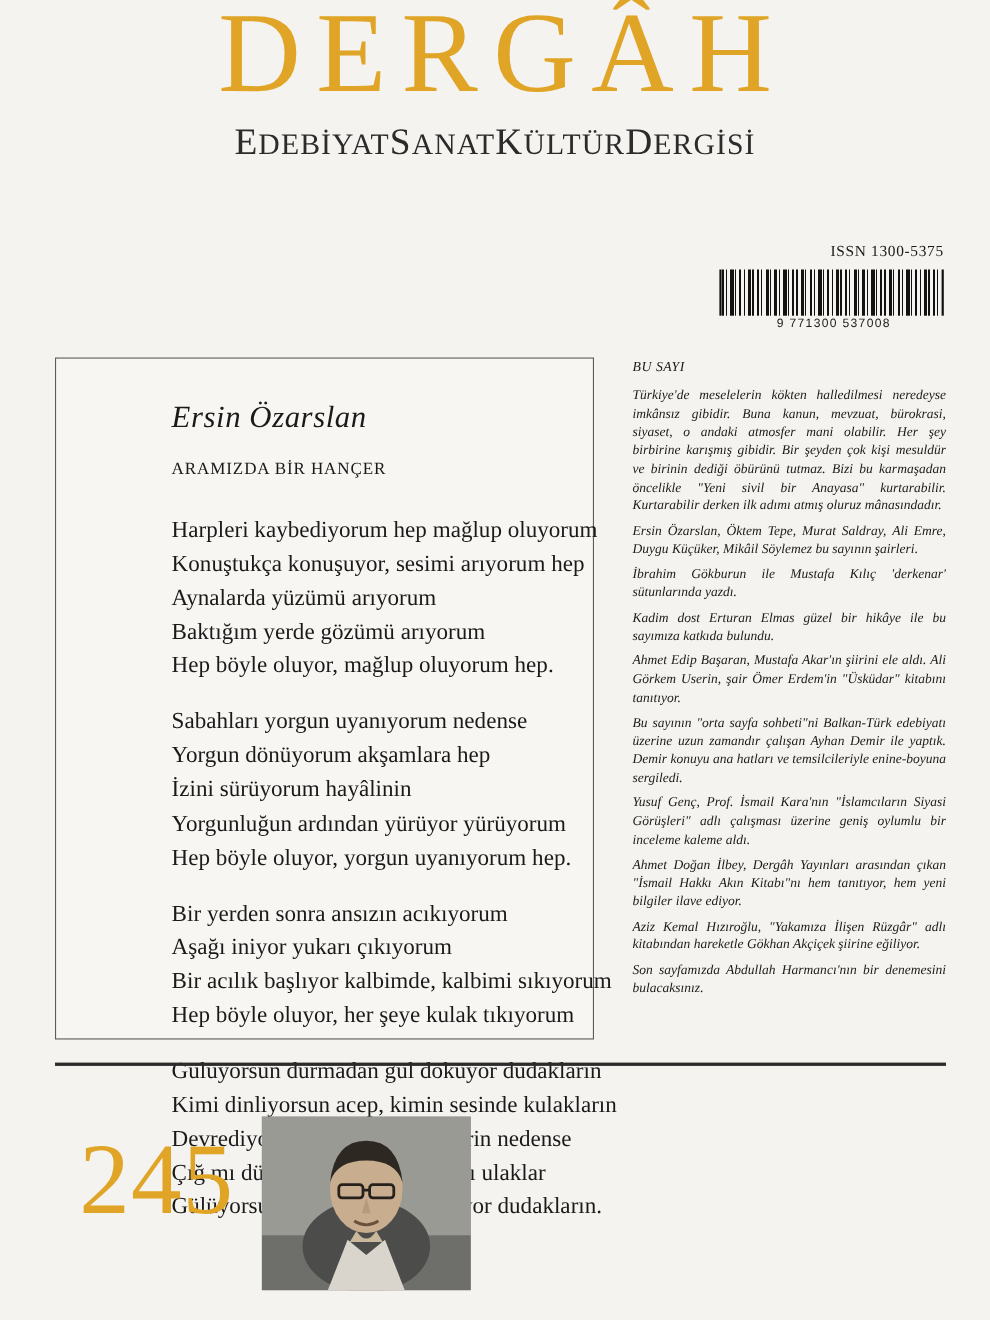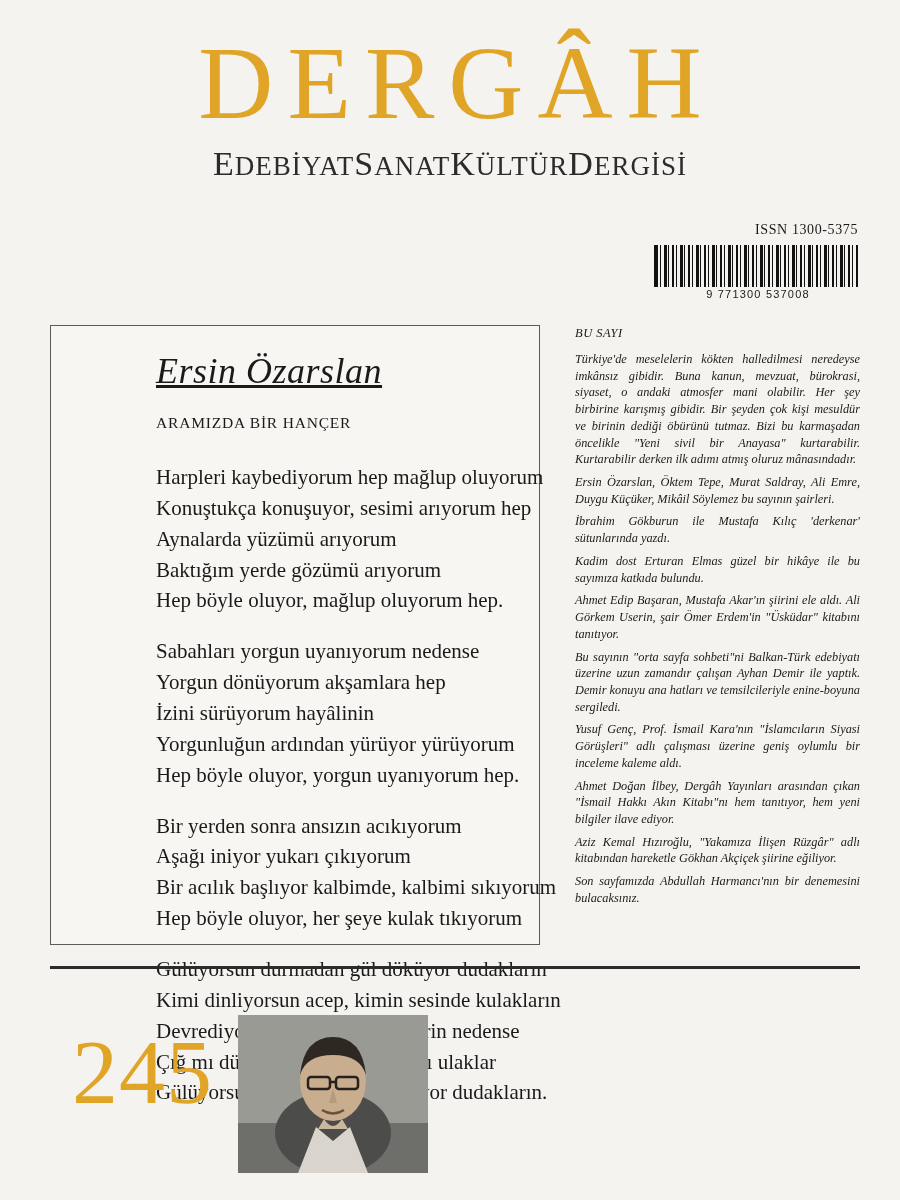--- a/index.html
+++ b/index.html
@@ -17,21 +17,20 @@
   }
   .page {
     width: 900px;
     height: 1200px;
     position: relative;
     background: #f4f3ef;
   }
 
   
   .masthead {
-    padding-top: 34px;
     text-align: center;
   }
   .logo {
     font-family: "Liberation Serif", serif;
     font-size: 104px;
     line-height: 0.95;
     letter-spacing: 14px;
     color: #e0a526;
     font-weight: normal;
     padding-left: 14px;
@@ -104,24 +103,23 @@
     left: 50px;
     top: 0;
     width: 490px;
     height: 620px;
     border: 1px solid #5b5b5b;
     box-sizing: border-box;
     background: #f7f6f2;
   }
   .poet-name {
     font-style: italic;
-    font-size: 36px;
-    margin: 24px 0 0 105px;
+    font-size: 28px;
+    margin: 38px 0 0 105px;
     letter-spacing: 0.5px;
-    text-decoration: underline;
   }
   .poem-title {
     margin: 22px 0 0 105px;
     font-size: 15.5px;
     letter-spacing: 0.8px;
     font-variant: small-caps;
     text-transform: uppercase;
   }
   .poem-body {
     margin: 30px 0 0 105px;

